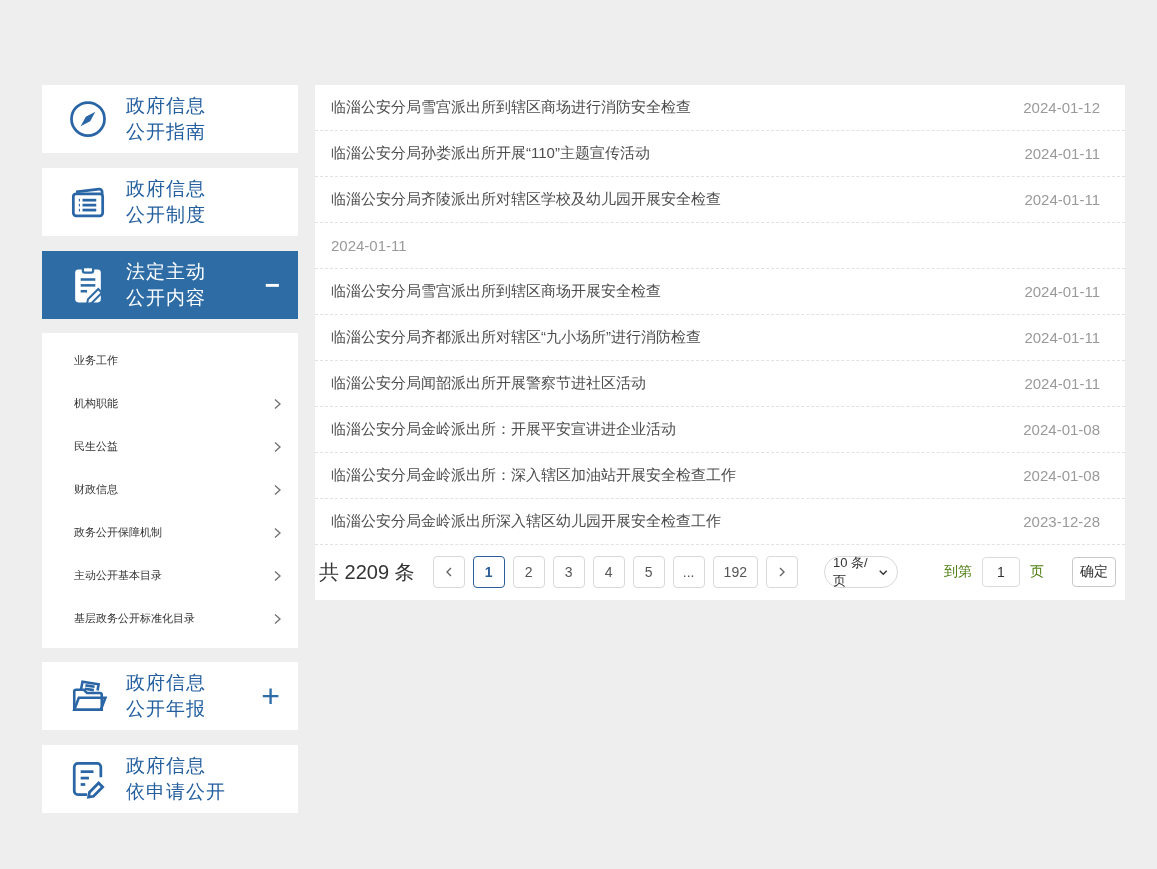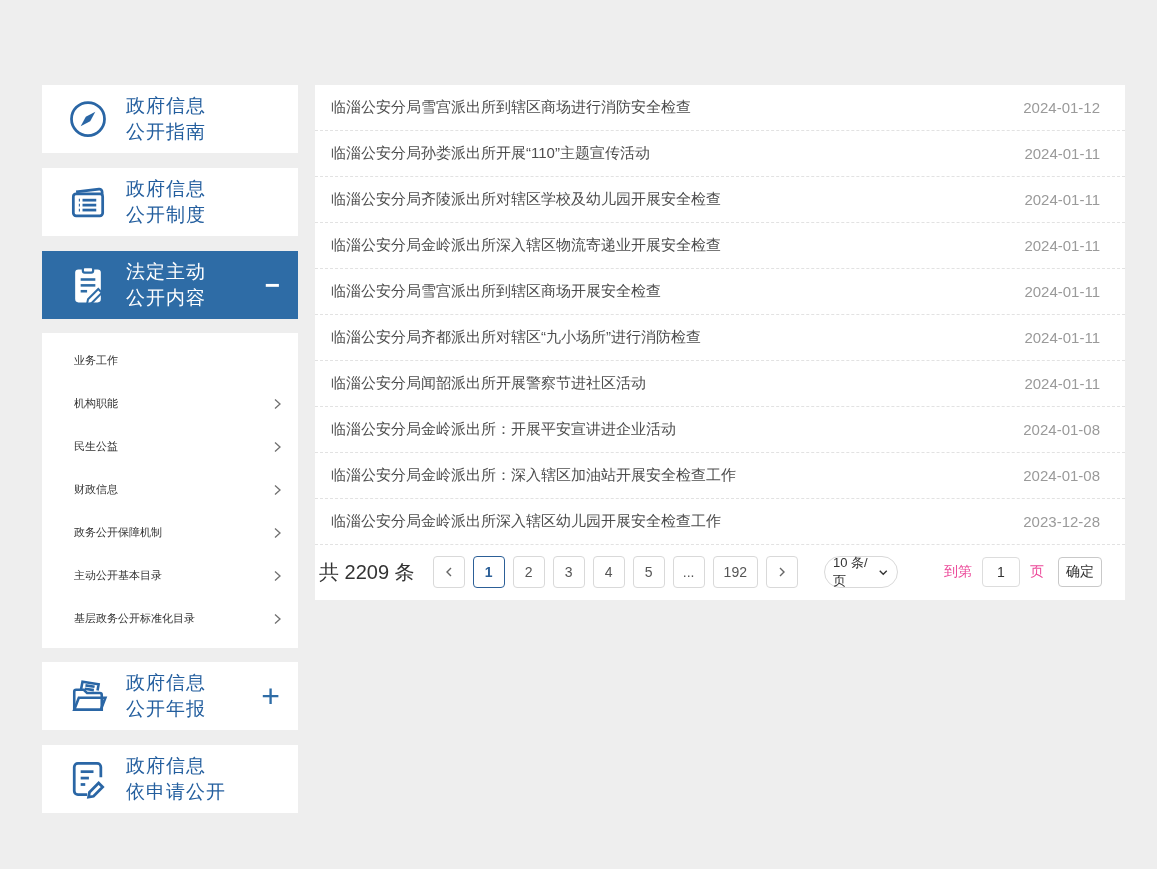--- a/index.html
+++ b/index.html
@@ -64,28 +64,28 @@
     font-size:14px; color:#555; cursor:pointer;
   }
   .pg-btn.active { border-color:#2c5f97; color:#2c5f97; font-weight:700; }
   .pg-btn.wide { padding:0 10px; }
   .select-box {
     margin-left:22px; height:32px; width:74px; border:1px solid #d9d9d9;
     border-radius:16px; background:#fff; display:flex; align-items:center;
     justify-content:space-between; padding:0 8px; font-size:13px; color:#333;
     cursor:pointer;
   }
-  .goto-label { margin-left:46px; color:#ec4899; font-size:14px; }
+  .goto-label { margin-left:46px; color:#4d7c0f; font-size:14px; }
   .goto-input {
     width:38px; height:30px; border:1px solid #ddd; border-radius:4px;
     margin:0 10px; text-align:center; font-size:14px; color:#333;
     font-family:"Liberation Sans",sans-serif;
   }
   .confirm-btn {
-    margin-left:14px; width:44px; height:30px; border:1px solid #c9c9c9;
+    margin-left:28px; width:44px; height:30px; border:1px solid #c9c9c9;
     border-radius:4px; background:#fff; font-size:14px; color:#333;
     cursor:pointer; font-family:"Liberation Sans",sans-serif;
   }
   .chev-svg { display:block; }
 </style>
 </head>
 <body>
 
 <aside class="sidebar">
 
@@ -221,21 +221,20 @@
   </div>
   <div class="news-row">
     <span class="news-title">临淄公安分局孙娄派出所开展“110”主题宣传活动</span>
     <span class="news-date">2024-01-11</span>
   </div>
   <div class="news-row">
     <span class="news-title">临淄公安分局齐陵派出所对辖区学校及幼儿园开展安全检查</span>
     <span class="news-date">2024-01-11</span>
   </div>
   <div class="news-row">
-    <span class="news-title">临淄公安分局金岭派出所深入辖区物流寄递业开展安全检查</span>
     <span class="news-date">2024-01-11</span>
   </div>
   <div class="news-row">
     <span class="news-title">临淄公安分局雪宫派出所到辖区商场开展安全检查</span>
     <span class="news-date">2024-01-11</span>
   </div>
   <div class="news-row">
     <span class="news-title">临淄公安分局齐都派出所对辖区“九小场所”进行消防检查</span>
     <span class="news-date">2024-01-11</span>
   </div>

